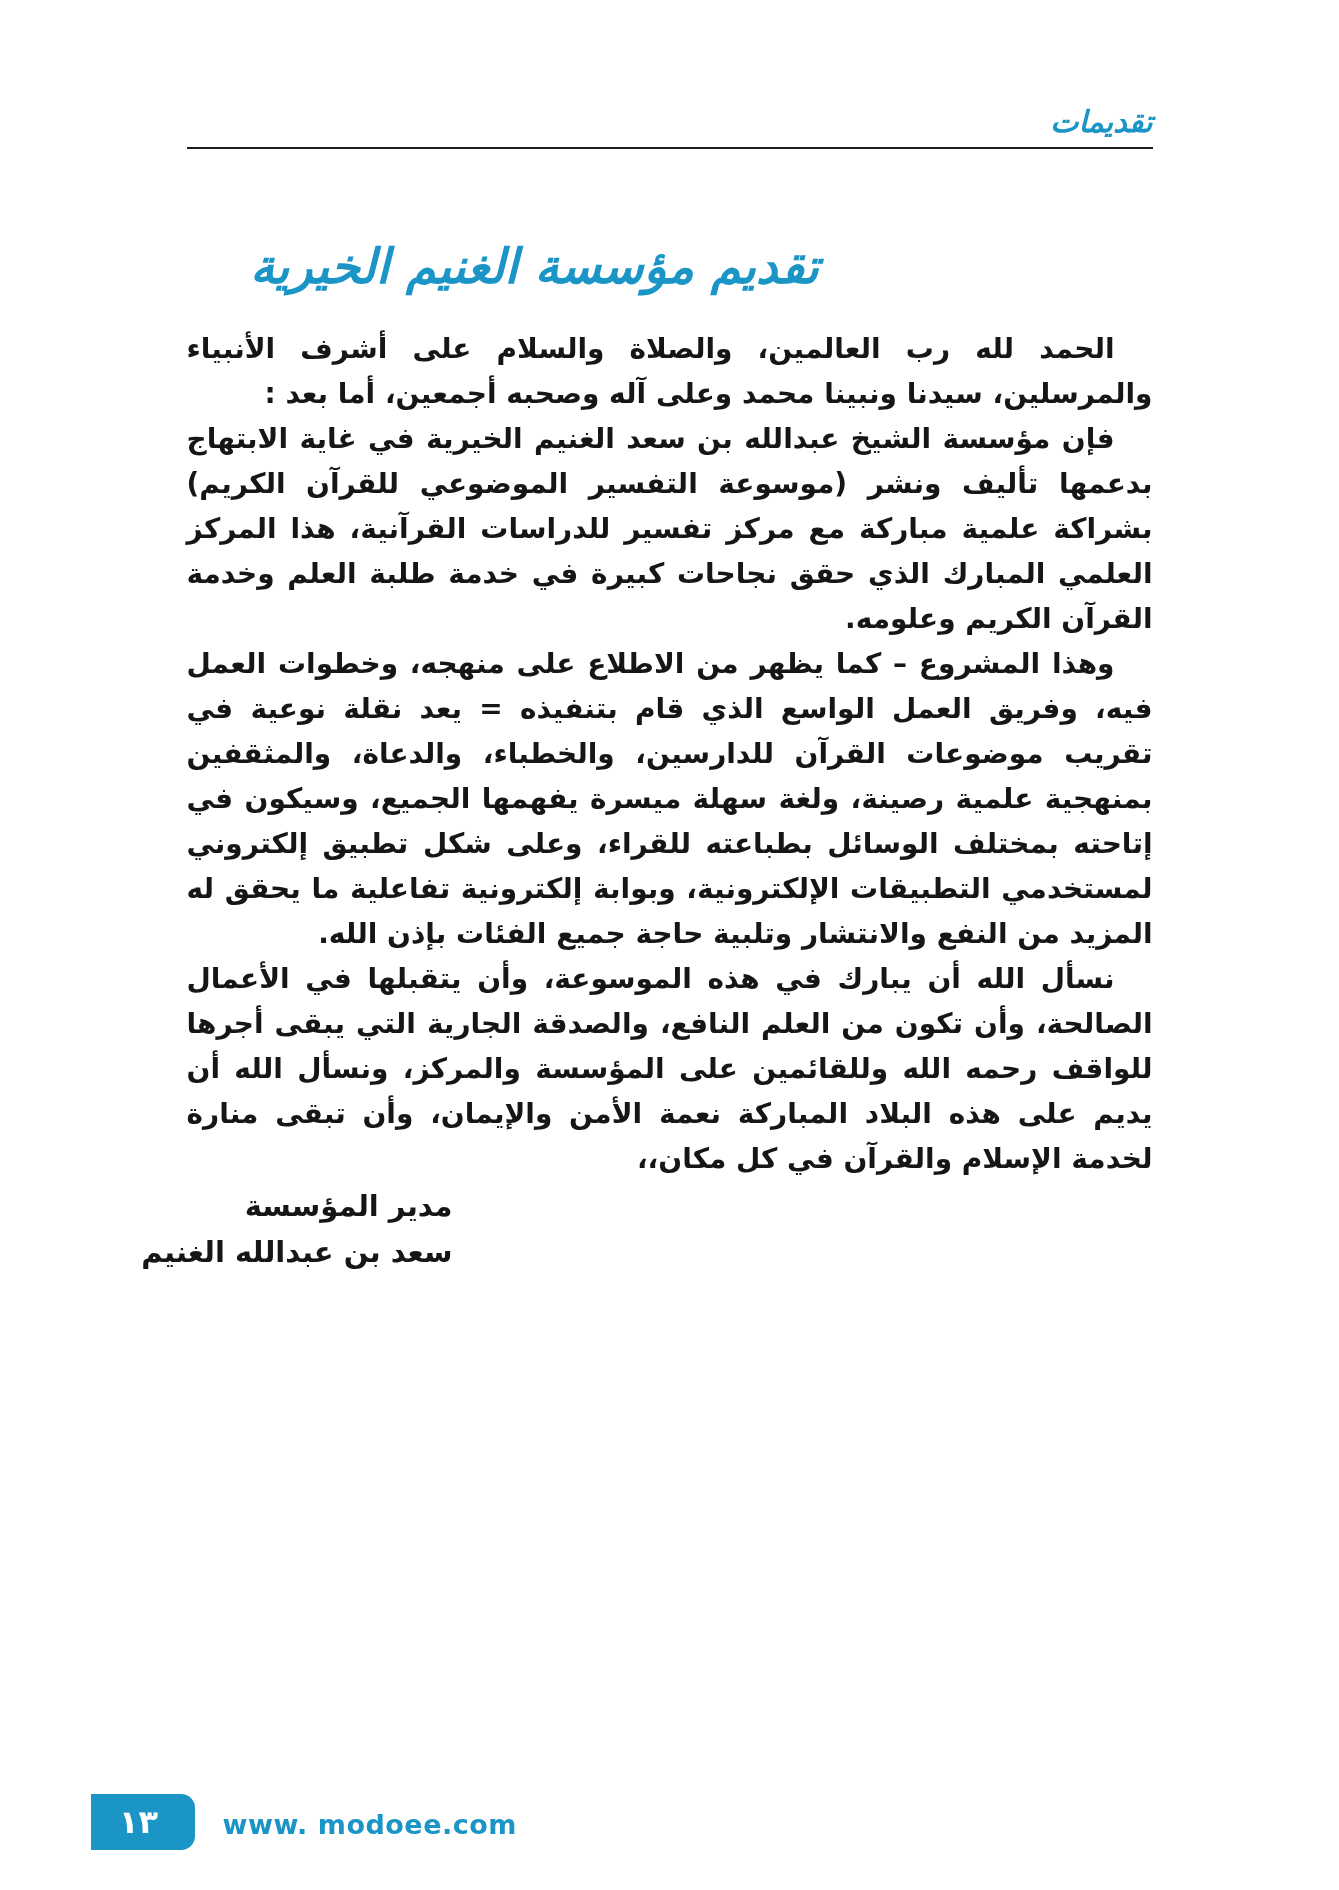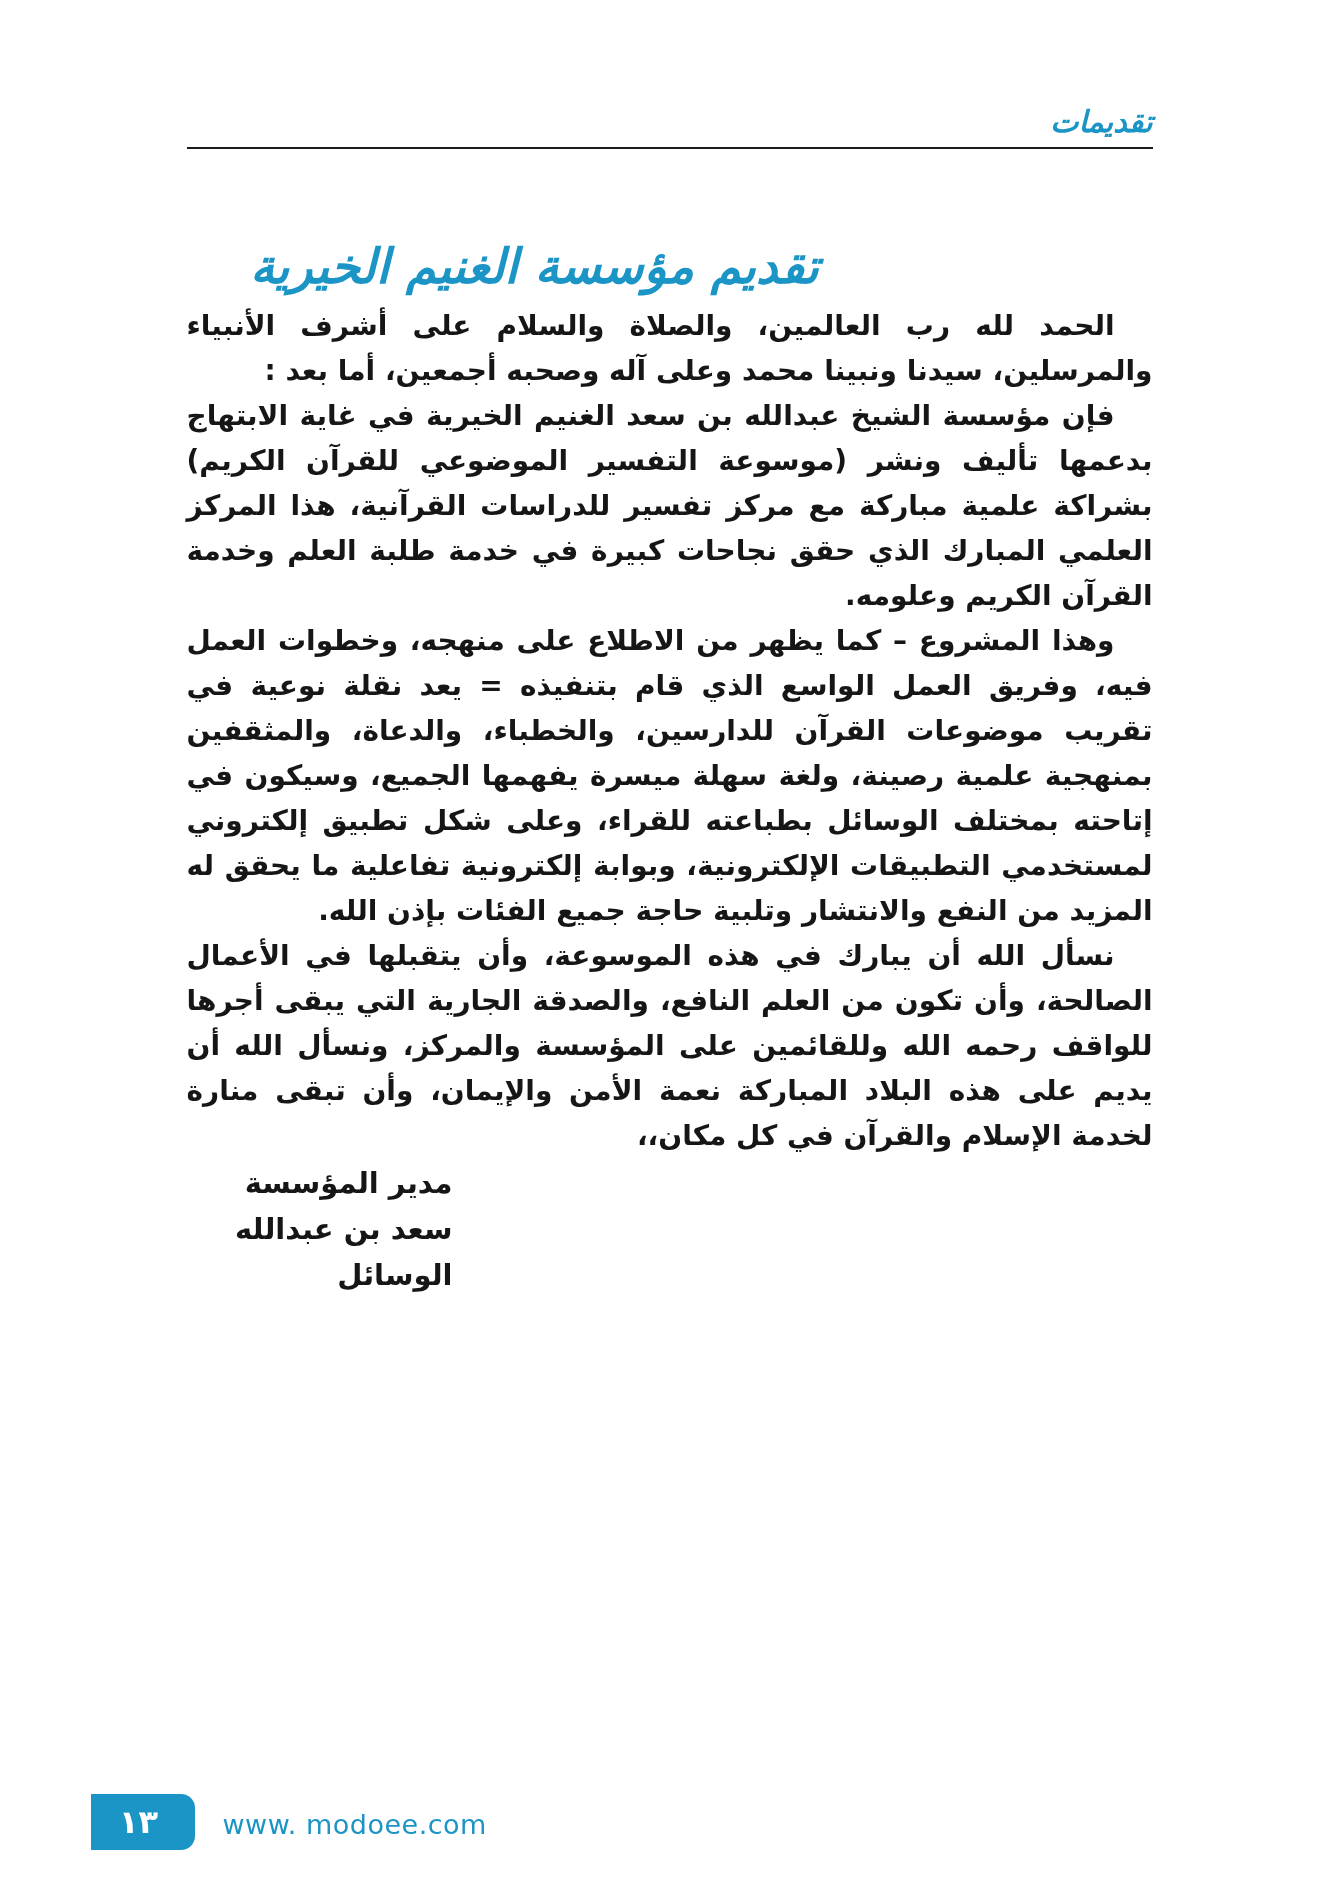--- a/index.html
+++ b/index.html
@@ -49,21 +49,21 @@
     transform:translateX(-135px);
     color:var(--color-accent);
     font-size:48px;
     font-weight:bold;
     font-style:italic;
     letter-spacing:-1px;
   }
   
   .body-text{
     position:absolute;
-    top:303px;
+    top:326px;
     right:96px;
     left:96px;
     font-size:28px;
     font-weight:bold;
     line-height:45px;
     text-align:justify;
     text-justify:inter-word;
   }
   .body-text p{
     margin:0;
@@ -98,21 +98,21 @@
     font-weight:bold;
     padding-left:6px;
   }
   .site-url{
     position:absolute;
     left:132px;
     bottom:50px;
     direction:ltr;
     color:var(--color-accent);
     font-size:27px;
-    font-weight:normal;
+    font-weight:bold;
     letter-spacing:0.5px;
     margin-top:36px;
   }
 </style>
 </head>
 <body>
 
 <div class="page">
 
   <header class="page-header">
@@ -123,21 +123,21 @@
   <h1 class="chapter-title">تقديم مؤسسة الغنيم الخيرية</h1>
 
   <main class="body-text">
     <p>الحمد لله رب العالمين، والصلاة والسلام على أشرف الأنبياء والمرسلين، سيدنا ونبينا محمد وعلى آله وصحبه أجمعين، أما بعد :</p>
     <p>فإن مؤسسة الشيخ عبدالله بن سعد الغنيم الخيرية في غاية الابتهاج بدعمها تأليف ونشر (موسوعة التفسير الموضوعي للقرآن الكريم) بشراكة علمية مباركة مع مركز تفسير للدراسات القرآنية، هذا المركز العلمي المبارك الذي حقق نجاحات كبيرة في خدمة طلبة العلم وخدمة القرآن الكريم وعلومه.</p>
     <p>وهذا المشروع – كما يظهر من الاطلاع على منهجه، وخطوات العمل فيه، وفريق العمل الواسع الذي قام بتنفيذه = يعد نقلة نوعية في تقريب موضوعات القرآن للدارسين، والخطباء، والدعاة، والمثقفين بمنهجية علمية رصينة، ولغة سهلة ميسرة يفهمها الجميع، وسيكون في إتاحته بمختلف الوسائل بطباعته للقراء، وعلى شكل تطبيق إلكتروني لمستخدمي التطبيقات الإلكترونية، وبوابة إلكترونية تفاعلية ما يحقق له المزيد من النفع والانتشار وتلبية حاجة جميع الفئات بإذن الله.</p>
     <p>نسأل الله أن يبارك في هذه الموسوعة، وأن يتقبلها في الأعمال الصالحة، وأن تكون من العلم النافع، والصدقة الجارية التي يبقى أجرها للواقف رحمه الله وللقائمين على المؤسسة والمركز، ونسأل الله أن يديم على هذه البلاد المباركة نعمة الأمن والإيمان، وأن تبقى منارة لخدمة الإسلام والقرآن في كل مكان،،</p>
 
     <div class="signature-block">
       <div>مدير المؤسسة</div>
-      <div>سعد بن عبدالله الوسائل</div>
+      <div>سعد بن عبدالله الغنيم</div>
     </div>
   </main>
 
   <footer>
     <div class="page-number-badge">
       <span class="page-number">١٣</span>
     </div>
     <div class="site-url">www. modoee.com</div>
   </footer>
 

